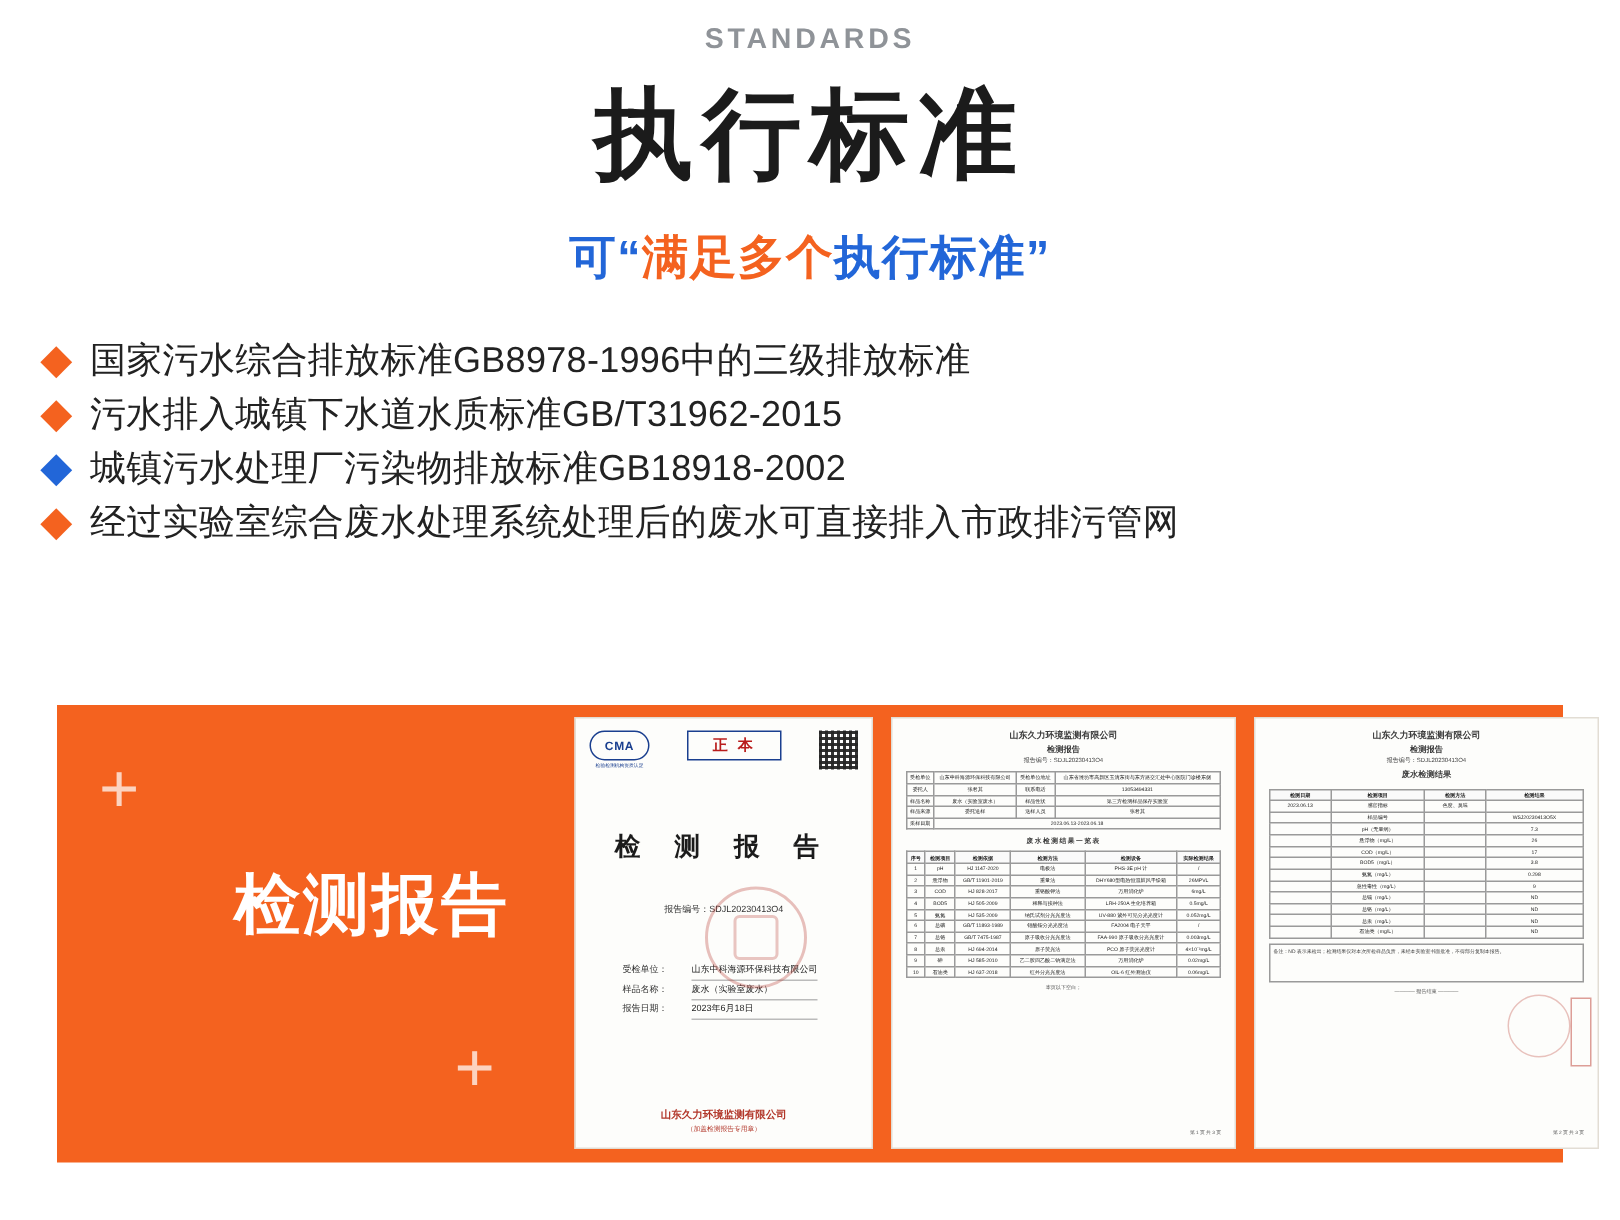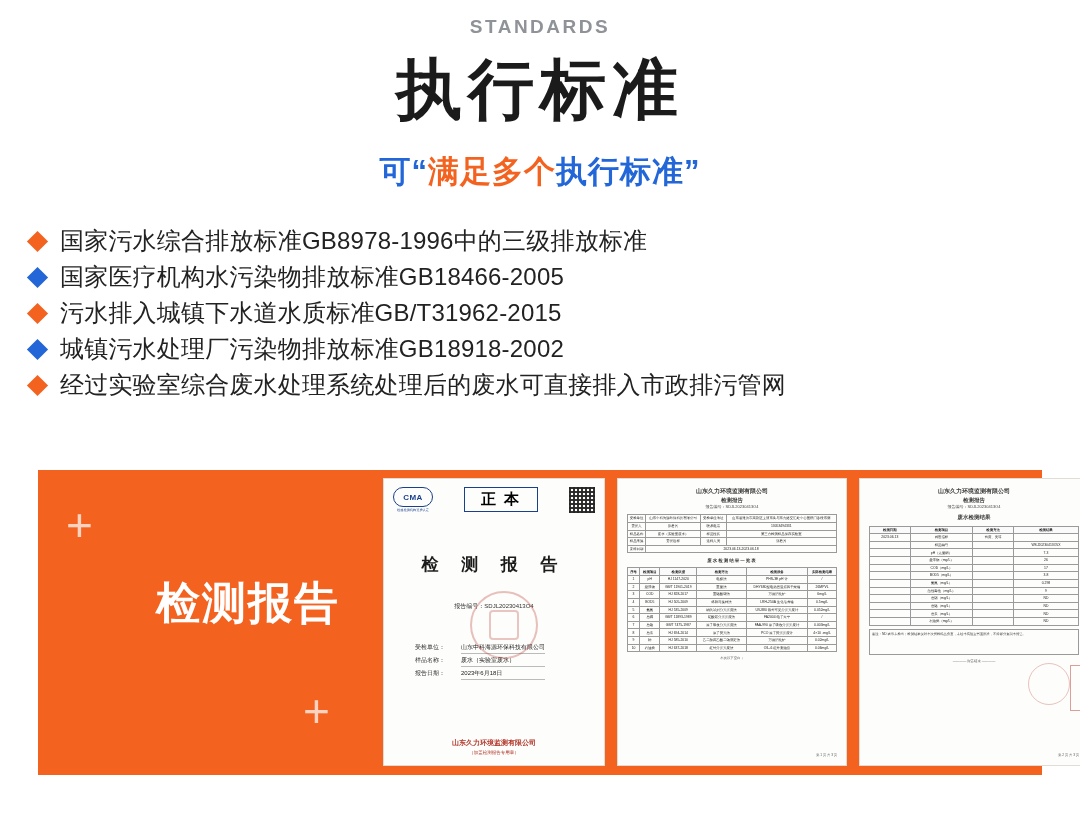--- a/index.html
+++ b/index.html
@@ -113,21 +113,21 @@
 
   
   .certs {
     position: absolute;
     left: 345px;
     top: 8px;
     display: flex;
     gap: 12px;
   }
   .cert {
-    width: 222px;
+    width: 199px;
     height: 288px;
     background: #fdfdfb;
     border: 1px solid #e2ddd4;
     position: relative;
     overflow: hidden;
     font-size: 4px;
     color: #3a3a3a;
     padding: 8px 9px;
   }
   .cert.wide { width: 230px; }
@@ -140,22 +140,22 @@
     border-radius: 10px;
     color: #1a3f8f;
     font-size: 8px;
     font-weight: bold;
     display: flex; align-items: center; justify-content: center;
     letter-spacing: 0.5px;
   }
   .ma-sub { font-size: 3.2px; color: #1a3f8f; text-align: center; margin-top: 1px; }
   .zhengben {
     border: 1.6px solid #1a3f8f;
-    color: #000000;
-    font-size: 15px;
+    color: #b91c1c;
+    font-size: 10px;
     font-weight: bold;
     padding: 2px 16px;
     letter-spacing: 2px;
   }
   .qr {
     width: 26px; height: 26px;
     background:
       repeating-linear-gradient(0deg, #111 0 2px, #fff 2px 4px),
       repeating-linear-gradient(90deg, #111 0 2px, #fff 2px 4px);
     background-blend-mode: multiply;
@@ -290,24 +290,20 @@
   <div class="main-title">执行标准</div>
 
   <div class="sub-title">
     <span>可</span><span class="q">“</span><span class="hl">满足多个</span><span>执行标准</span><span class="q">”</span>
   </div>
 
   <ul class="list">
     <li>
       <span class="dia orange"></span>
       <span>国家污水综合排放标准GB8978-1996中的三级排放标准</span>
-    </li>
-    <li>
-      <span class="dia blue"></span>
-      <span>国家医疗机构水污染物排放标准GB18466-2005</span>
     </li>
     <li>
       <span class="dia orange"></span>
       <span>污水排入城镇下水道水质标准GB/T31962-2015</span>
     </li>
     <li>
       <span class="dia blue"></span>
       <span>城镇污水处理厂污染物排放标准GB18918-2002</span>
     </li>
     <li>

